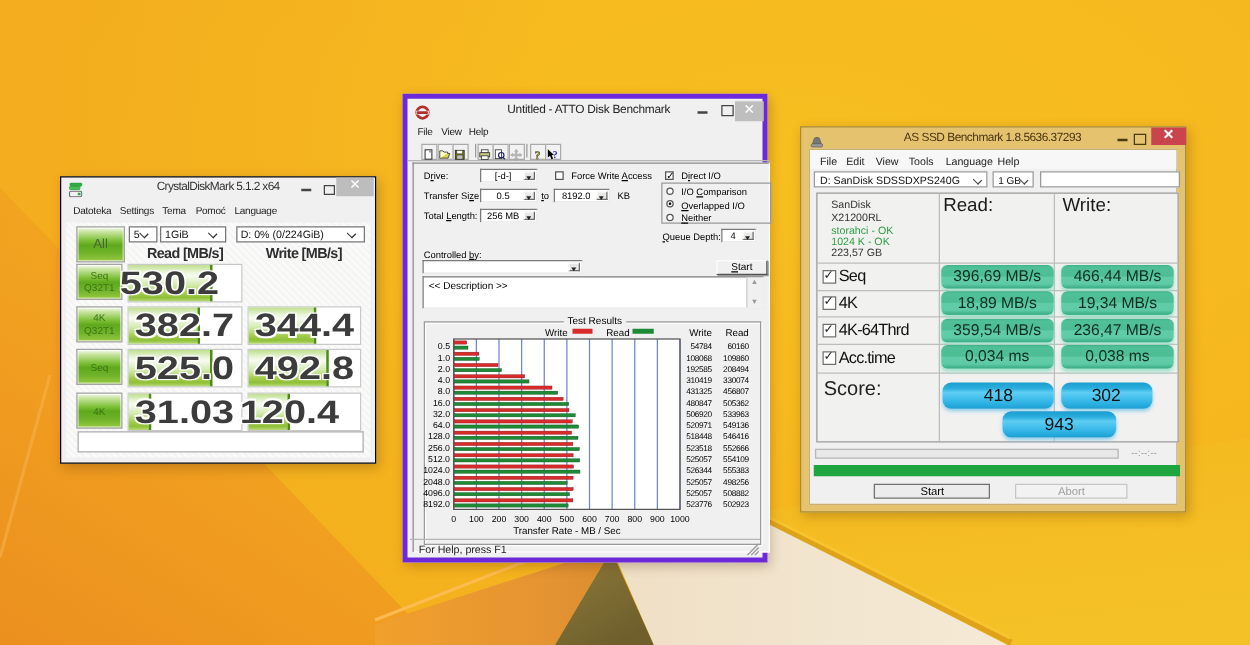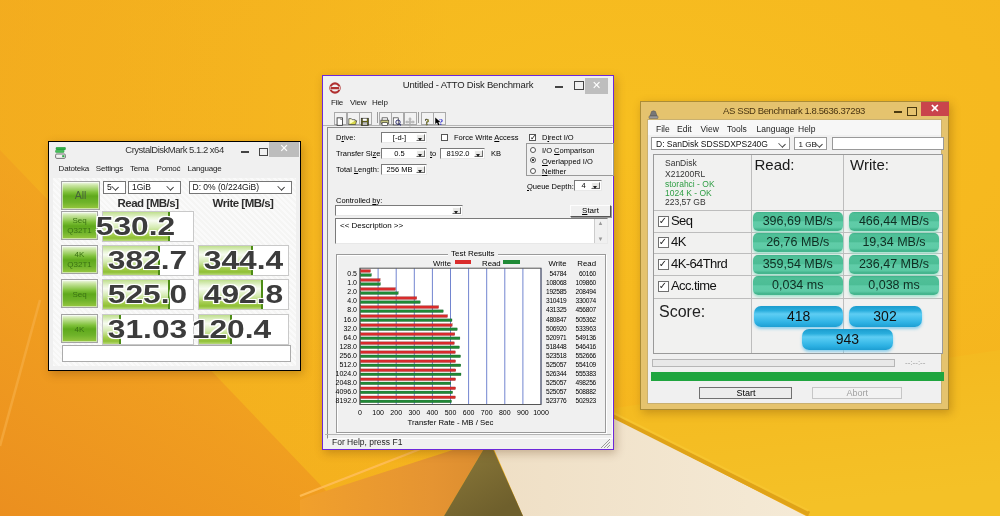--- a/index.html
+++ b/index.html
@@ -104,21 +104,21 @@
     <div style="position:absolute;left:53px;top:171.60000000000002px;width:91.5px;height:31px;background:#fff;border:1px solid #c9c9c9;box-sizing:border-box">
 <div style="position:absolute;left:0;top:0;bottom:0;width:15.8px;background:linear-gradient(180deg,#bfdf8d 0%,#e9f5d8 20%,#f7fbf0 30%,#d3eaae 55%,#a3cc4e 78%,#8fc035 90%,#b8d97a 100%);border-right:2px solid #4c8c15"></div>
 <div style="position:absolute;left:0;top:0;width:100%;height:100%;text-align:center;font-size:26px;font-weight:bold;color:#3c3c3c;line-height:28px;text-shadow:-1px -1px 0 #fff,1px -1px 0 #fff,-1px 1px 0 #fff,1px 1px 0 #fff,0 0 2px #fff"><span style="display:inline-block;transform:scaleX(1.22)">31.03</span></div>
 </div>
     <div style="position:absolute;left:148.5px;top:171.60000000000002px;width:91.5px;height:31px;background:#fff;border:1px solid #c9c9c9;box-sizing:border-box">
 <div style="position:absolute;left:0;top:0;bottom:0;width:31.1px;background:linear-gradient(180deg,#bfdf8d 0%,#e9f5d8 20%,#f7fbf0 30%,#d3eaae 55%,#a3cc4e 78%,#8fc035 90%,#b8d97a 100%);border-right:2px solid #4c8c15"></div>
 <div style="position:absolute;left:0;top:0;width:100%;height:100%;text-align:left;font-size:26px;font-weight:bold;color:#3c3c3c;line-height:28px;text-shadow:-1px -1px 0 #fff,1px -1px 0 #fff,-1px 1px 0 #fff,1px 1px 0 #fff,0 0 2px #fff"><span style="display:inline-block;transform:scaleX(1.22)">120.4</span></div>
 </div>
     <div style="position:absolute;left:13px;top:203px;width:227px;height:15px;background:#fff;border:1px solid #ababab"></div>
   </div>
-<div style="position:absolute;left:322px;top:75px;width:292px;height:375px;background:#f0f0f0;border:1px solid #6d28d9;box-sizing:border-box;box-shadow:2px 3px 9px rgba(80,40,0,0.28);font-family:'Liberation Sans',sans-serif">
+<div style="position:absolute;left:322px;top:75px;width:292px;height:375px;background:#f0f0f0;border:4px solid #6d28d9;box-sizing:border-box;box-shadow:2px 3px 9px rgba(80,40,0,0.28);font-family:'Liberation Sans',sans-serif">
     <div style="position:absolute;left:6px;top:4px;width:12px;height:12px">
 <svg width="12" height="12" viewBox="0 0 12 12">
 <circle cx="6" cy="6" r="4.6" fill="none" stroke="#b03030" stroke-width="2.2"></circle>
 <rect x="1" y="4.6" width="10" height="3" fill="#f0f0f0"></rect>
 <rect x="1.4" y="4.9" width="9" height="2.3" fill="#b03030" rx="1"></rect>
 </svg></div>
     <div style="position:absolute;left:0;top:3px;width:290px;text-align:center;font-size:9.5px;letter-spacing:-0.2px;color:#222">Untitled - ATTO Disk Benchmark</div>
     <div style="position:absolute;left:232px;top:10px;width:8px;height:2px;background:#444"></div>
     <div style="position:absolute;left:251px;top:5px;width:8px;height:7px;border:1.2px solid #444"></div>
     <div style="position:absolute;left:262px;top:2px;width:23px;height:16px;background:#bebebe;color:#fff;font-size:11px;text-align:center;line-height:15px">✕</div>
@@ -362,21 +362,21 @@
     <div style="position:absolute;left:24px;top:85.5px;font-size:8.5px;color:#2f9e44;white-space:nowrap">1024 K - OK</div>
     <div style="position:absolute;left:24px;top:94.5px;font-size:8.5px;color:#333;white-space:nowrap">223,57 GB</div>
     <div style="position:absolute;left:113.5px;top:53.5px;font-size:15px;color:#1a1a1a;white-space:nowrap">Read:</div>
     <div style="position:absolute;left:209px;top:53.5px;font-size:15px;color:#1a1a1a;white-space:nowrap">Write:</div>
     <div style="position:absolute;left:16.5px;top:113.9px;width:9px;height:9px;background:#fff;border:1px solid #707070;font-size:10px;line-height:8px;text-align:center;color:#222">✓</div>
     <div style="position:absolute;left:30px;top:110.9px;font-size:13px;letter-spacing:-0.6px;color:#111">Seq</div>
     <div style="position:absolute;left:112px;top:109.5px;width:89.5px;height:19px;background:linear-gradient(180deg,#3fb28a 0%,#50c098 10%,#4cbd95 46%,#60cca8 52%,#5ecba6 80%,#3fb189 95%,#4abb93 100%);border-radius:5px;box-shadow:0 2px 3px rgba(150,225,200,0.85);font-size:12.5px;color:#0f2d22;text-align:center;line-height:19px">396,69 MB/s</div>
     <div style="position:absolute;left:208px;top:109.5px;width:90px;height:19px;background:linear-gradient(180deg,#3fb28a 0%,#50c098 10%,#4cbd95 46%,#60cca8 52%,#5ecba6 80%,#3fb189 95%,#4abb93 100%);border-radius:5px;box-shadow:0 2px 3px rgba(150,225,200,0.85);font-size:12.5px;color:#0f2d22;text-align:center;line-height:19px">466,44 MB/s</div>
     <div style="position:absolute;left:16.5px;top:135.45px;width:9px;height:9px;background:#fff;border:1px solid #707070;font-size:10px;line-height:8px;text-align:center;color:#222">✓</div>
     <div style="position:absolute;left:30px;top:132.45px;font-size:13px;letter-spacing:-0.6px;color:#111">4K</div>
-    <div style="position:absolute;left:112px;top:131.05px;width:89.5px;height:19px;background:linear-gradient(180deg,#3fb28a 0%,#50c098 10%,#4cbd95 46%,#60cca8 52%,#5ecba6 80%,#3fb189 95%,#4abb93 100%);border-radius:5px;box-shadow:0 2px 3px rgba(150,225,200,0.85);font-size:12.5px;color:#0f2d22;text-align:center;line-height:19px">26,76 MB/s</div>
+    <div style="position:absolute;left:112px;top:131.05px;width:89.5px;height:19px;background:linear-gradient(180deg,#3fb28a 0%,#50c098 10%,#4cbd95 46%,#60cca8 52%,#5ecba6 80%,#3fb189 95%,#4abb93 100%);border-radius:5px;box-shadow:0 2px 3px rgba(150,225,200,0.85);font-size:12.5px;color:#0f2d22;text-align:center;line-height:19px">18,89 MB/s</div>
     <div style="position:absolute;left:208px;top:131.05px;width:90px;height:19px;background:linear-gradient(180deg,#3fb28a 0%,#50c098 10%,#4cbd95 46%,#60cca8 52%,#5ecba6 80%,#3fb189 95%,#4abb93 100%);border-radius:5px;box-shadow:0 2px 3px rgba(150,225,200,0.85);font-size:12.5px;color:#0f2d22;text-align:center;line-height:19px">19,34 MB/s</div>
     <div style="position:absolute;left:16.5px;top:157.0px;width:9px;height:9px;background:#fff;border:1px solid #707070;font-size:10px;line-height:8px;text-align:center;color:#222">✓</div>
     <div style="position:absolute;left:30px;top:154.0px;font-size:13px;letter-spacing:-0.6px;color:#111">4K-64Thrd</div>
     <div style="position:absolute;left:112px;top:152.60000000000002px;width:89.5px;height:19px;background:linear-gradient(180deg,#3fb28a 0%,#50c098 10%,#4cbd95 46%,#60cca8 52%,#5ecba6 80%,#3fb189 95%,#4abb93 100%);border-radius:5px;box-shadow:0 2px 3px rgba(150,225,200,0.85);font-size:12.5px;color:#0f2d22;text-align:center;line-height:19px">359,54 MB/s</div>
     <div style="position:absolute;left:208px;top:152.60000000000002px;width:90px;height:19px;background:linear-gradient(180deg,#3fb28a 0%,#50c098 10%,#4cbd95 46%,#60cca8 52%,#5ecba6 80%,#3fb189 95%,#4abb93 100%);border-radius:5px;box-shadow:0 2px 3px rgba(150,225,200,0.85);font-size:12.5px;color:#0f2d22;text-align:center;line-height:19px">236,47 MB/s</div>
     <div style="position:absolute;left:16.5px;top:178.55px;width:9px;height:9px;background:#fff;border:1px solid #707070;font-size:10px;line-height:8px;text-align:center;color:#222">✓</div>
     <div style="position:absolute;left:30px;top:175.55px;font-size:13px;letter-spacing:-0.6px;color:#111">Acc.time</div>
     <div style="position:absolute;left:112px;top:174.15000000000003px;width:89.5px;height:19px;background:linear-gradient(180deg,#3fb28a 0%,#50c098 10%,#4cbd95 46%,#60cca8 52%,#5ecba6 80%,#3fb189 95%,#4abb93 100%);border-radius:5px;box-shadow:0 2px 3px rgba(150,225,200,0.85);font-size:12.5px;color:#0f2d22;text-align:center;line-height:19px">0,034 ms</div>
     <div style="position:absolute;left:208px;top:174.15000000000003px;width:90px;height:19px;background:linear-gradient(180deg,#3fb28a 0%,#50c098 10%,#4cbd95 46%,#60cca8 52%,#5ecba6 80%,#3fb189 95%,#4abb93 100%);border-radius:5px;box-shadow:0 2px 3px rgba(150,225,200,0.85);font-size:12.5px;color:#0f2d22;text-align:center;line-height:19px">0,038 ms</div>
     <div style="position:absolute;left:18px;top:201px;font-size:16px;color:#222">Score:</div>

